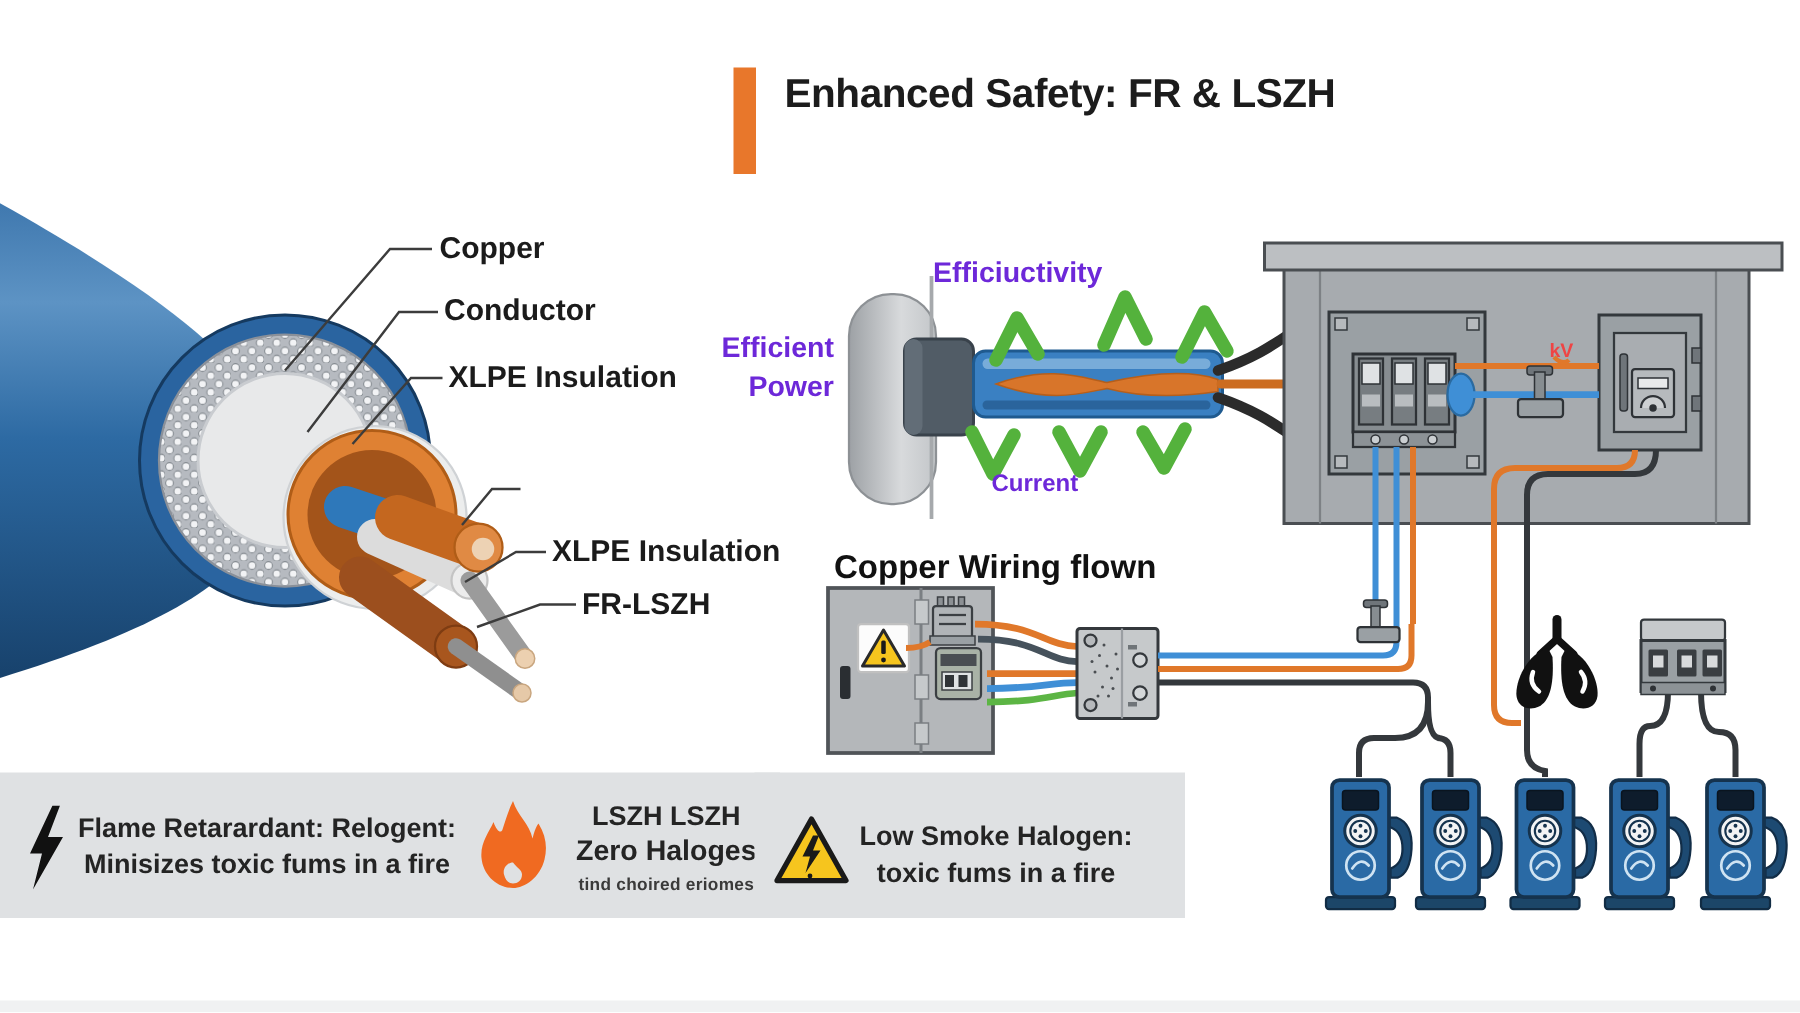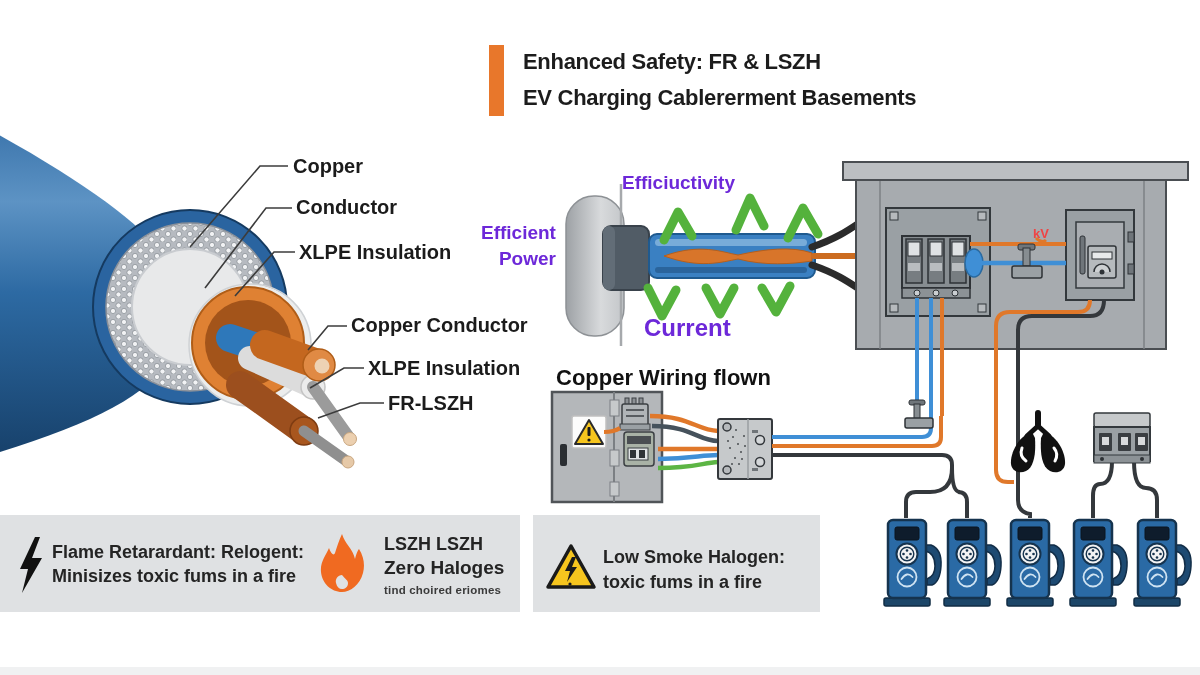--- a/index.html
+++ b/index.html
@@ -1,29 +1,29 @@
 <!DOCTYPE html>
 <html><head>
 <meta charset="utf-8">
 <style>
   html,body{margin:0;padding:0;background:#fff;}
   .canvas{position:relative;width:1200px;height:675px;background:#ffffff;overflow:hidden;
           font-family:"Liberation Sans", sans-serif;color:#1b1b1b;}
   .art{position:absolute;left:0;top:0;width:1200px;height:675px;}
   .abs{position:absolute;}
   .title-bar{left:489px;top:45px;width:15px;height:71px;background:#E8772B;}
-  .title{left:523px;top:44px;font-size:22px;font-weight:bold;line-height:36px;
+  .title{left:523px;top:44px;font-size:27px;font-weight:bold;line-height:36px;
          letter-spacing:-0.3px;color:#1c1c1c;white-space:nowrap;}
   .cable-label{font-size:20px;font-weight:bold;color:#1b1b1b;white-space:nowrap;text-align:center;}
   .mid-label{font-size:19px;font-weight:bold;color:#6d28d9;white-space:nowrap;text-align:right;}
   .wiring-heading{left:556px;top:365px;font-size:22px;font-weight:bold;color:#111;}
   .kv{left:1033px;top:226px;font-size:13px;font-weight:bold;color:#ef4444;}
-  .callout{position:absolute;top:515px;height:97px;background:#DFE1E3;}
+  .callout{position:absolute;top:515px;height:97px;background:#DFE1E3;text-align:center;}
   .callout-left{left:0;width:520px;}
-  .callout-mid{left:533px;width:264px;padding-left:23px;}
+  .callout-mid{left:503px;width:264px;padding-left:23px;}
   .co-text{position:absolute;font-weight:bold;color:#242424;font-size:18px;line-height:24px;white-space:nowrap;}
   .co-small{font-size:11.5px;font-weight:bold;color:#3a3a3a;letter-spacing:0.2px;}
   .bottom-strip{left:0;top:667px;width:1200px;height:8px;background:#f0f1f2;}
 </style>
 </head>
 <body>
 
 <div class="canvas">
 
   <svg class="art" viewBox="0 0 1200 675">
@@ -289,36 +289,34 @@
       <use href="#charger" transform="translate(948,520)"></use>
       <use href="#charger" transform="translate(1011,520)"></use>
       <use href="#charger" transform="translate(1074,520)"></use>
       <use href="#charger" transform="translate(1138,520)"></use>
     </g>
   </svg>
 
   <div class="abs title-bar"></div>
   <div class="abs title">
     <div>Enhanced Safety: FR &amp; LSZH</div>
-    <div>EV Charging Cablererment Basements</div>
   </div>
 
   <div class="abs cable-label" style="left:293px;top:155px">Copper</div>
   <div class="abs cable-label" style="left:296px;top:196px">Conductor</div>
   <div class="abs cable-label" style="left:299px;top:241px">XLPE Insulation</div>
-  <div class="abs cable-label" style="left:351px;top:314px">Copper Conductor</div>
   <div class="abs cable-label" style="left:368px;top:357px">XLPE Insulation</div>
   <div class="abs cable-label" style="left:388px;top:392px">FR-LSZH</div>
 
   <div class="abs mid-label" style="left:622px;top:172px">Efficiuctivity</div>
   <div class="abs mid-label" style="left:481px;top:220px;line-height:26px">
     <div>Efficient</div>
     <div>Power</div>
   </div>
-  <div class="abs mid-label" style="left:644px;top:314px;font-size:24px">Current</div>
+  <div class="abs mid-label" style="left:661px;top:314px;font-size:16px">Current</div>
 
   <div class="abs wiring-heading">Copper Wiring flown</div>
   <div class="abs kv">kV</div>
 
   <div class="callout callout-left">
     <svg class="abs" style="left:16px;top:22px" width="30" height="56" viewBox="0 0 30 56">
       <path d="M19,0 L4,32 L12,32 L6,56 L26,21 L16,21 L24,0 Z" fill="#111"></path>
     </svg>
     <div class="co-text" style="left:52px;top:25px">
       <div>Flame Retarardant: Relogent:</div>

